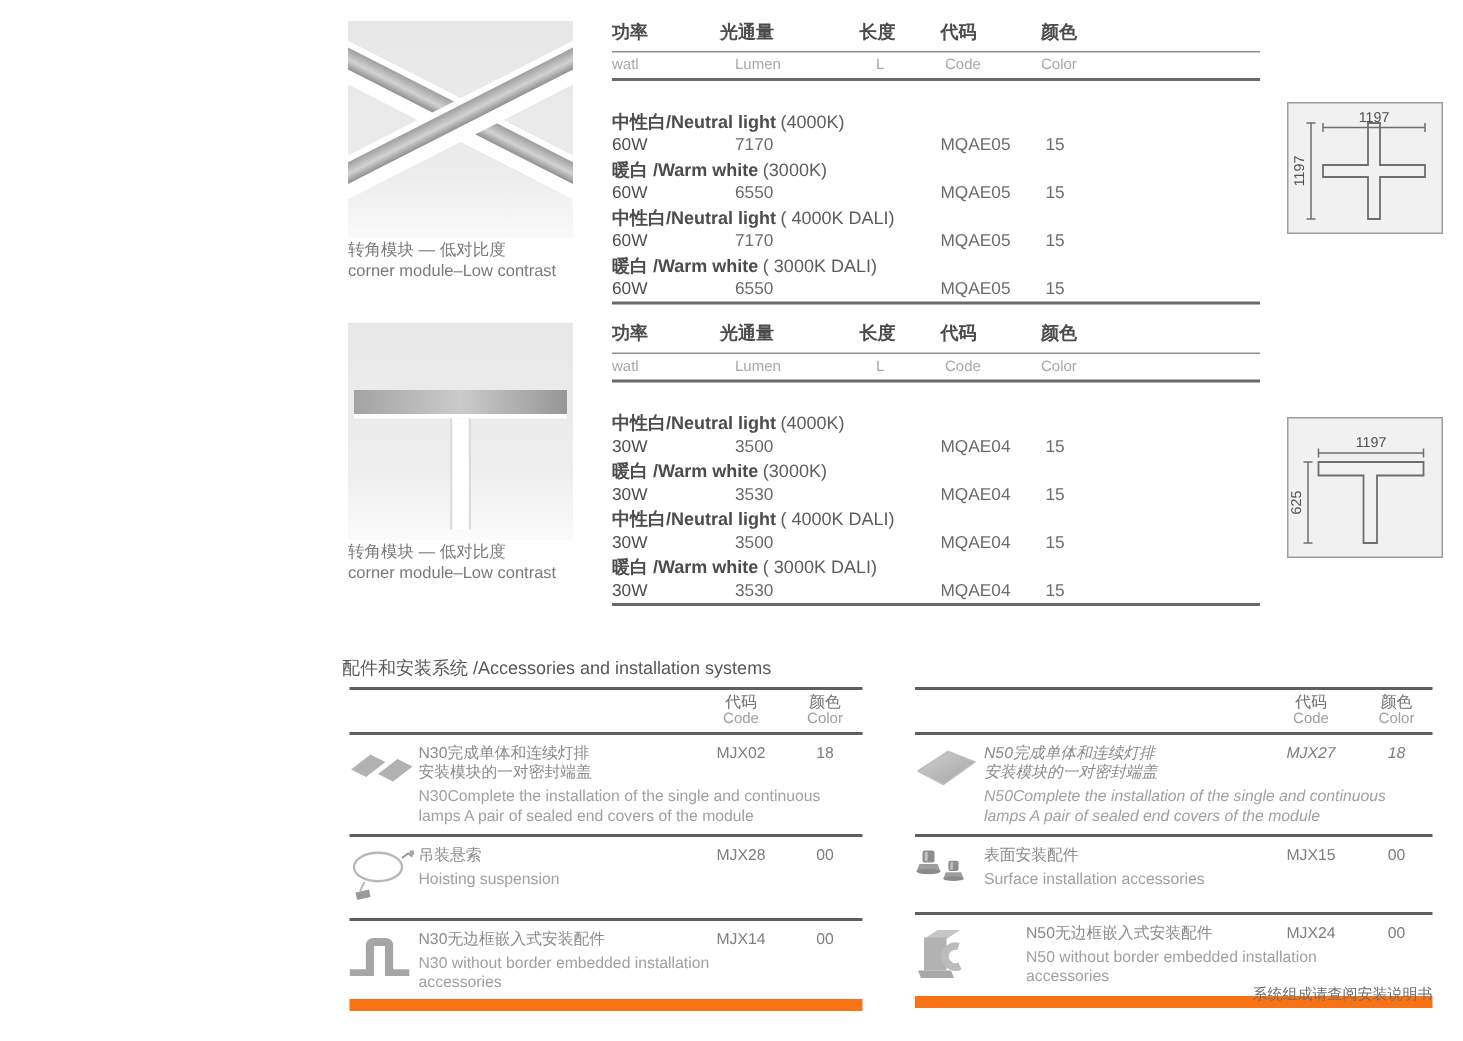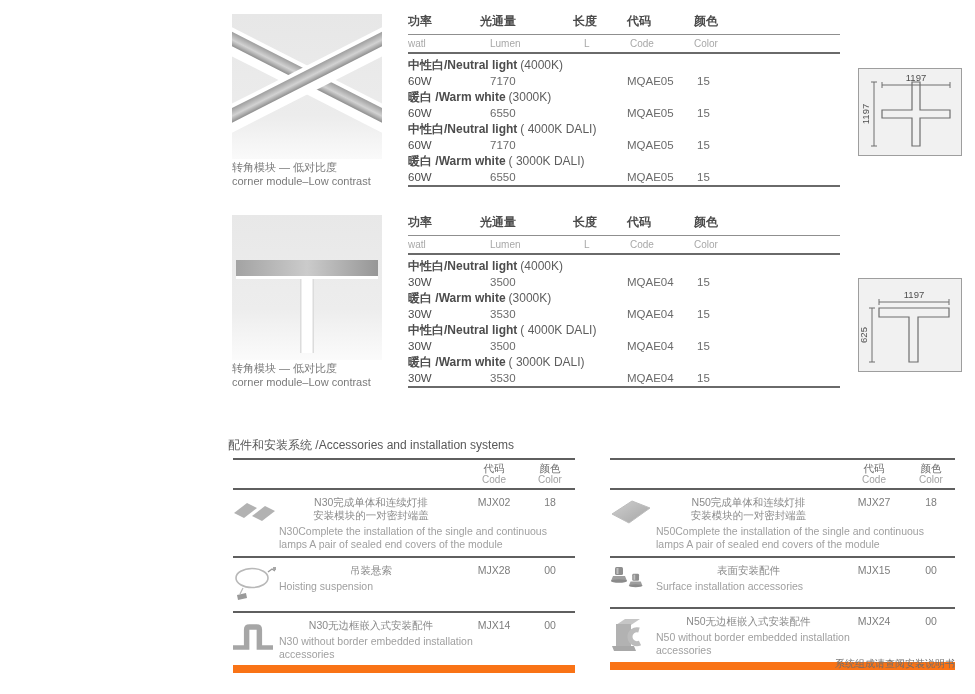--- a/index.html
+++ b/index.html
@@ -17,21 +17,21 @@
   .spec-head { display:grid; grid-template-columns:72px 90px 57px 67px 1fr; }
   .spec-head.zh { height:22px; align-items:end; padding-bottom:4px; }
   .spec-head.zh span { font-weight:bold; font-size:12px; color:#4c4c4c; }
   .spec-head.en { height:17px; align-items:center; }
   .spec-head.en span { font-size:10px; color:#a8a8a8; }
   .ind3 { padding-left:3px; }
   .ind10 { padding-left:10px; }
   .ind14 { padding-left:14px; }
   .rule-thin { border-top:1px solid #8f8f8f; }
   .rule-thick { border-top:2px solid #6a6a6a; }
-  .spec-body { padding-top:3px; }
+  .spec-body { padding-top:3px;margin-top:16px; }
   .group-label { height:16px; line-height:16px; font-size:12px; color:#4c4c4c; white-space:nowrap; }
   .group-label b { font-weight:bold; }
   .group-label .note { font-weight:normal; color:#5d5d5d; padding-left:3px; }
   .group-data { display:grid; grid-template-columns:72px 90px 57px 67px 1fr; height:16px; line-height:16px; font-size:11.5px; color:#6b6b6b; }
   .c-power { font-weight:normal; color:#4c4c4c; }
 
   
   .dim-diagram svg { display:block; }
   .dim-text { font-size:9.5px; fill:#4f4f4f; font-family:"Liberation Sans", sans-serif; }
 
@@ -39,21 +39,21 @@
   .acc-title { font-size:12px; color:#585858; }
   .acc-table { border-top:2px solid #5f5f5f; }
   .acc-head { display:grid; height:30px; align-items:center; border-bottom:2px solid #5f5f5f; }
   .acc-head .hcell { text-align:center; font-size:10.5px; color:#6e6e6e; line-height:12px; }
   .acc-head .hcell .en { color:#a0a0a0; font-size:10px; }
   .acc-row { display:grid; padding:6px 0 5px 0; border-bottom:2px solid #5f5f5f; }
   .acc-row:last-child { border-bottom:8px solid #f97316; }
   .acc-icon-cell { padding-top:2px; }
   .acc-content {}
   .acc-top { display:grid; }
-  .acc-zh { font-size:10.5px; line-height:13px; color:#8a8a8a;text-align:center; }
+  .acc-zh { font-size:10.5px; line-height:13px; color:#8a8a8a; }
   .acc-zh div:empty { display:none; }
   .acc-code, .acc-color { font-size:10.5px; color:#7d7d7d; text-align:center; line-height:13px; }
   .acc-en { font-size:10.5px; line-height:12.5px; color:#a0a0a0; padding-top:3px; padding-right:2px; }
   .grid-left  { grid-template-columns:46px 1fr; }
   .grid-right { grid-template-columns:46px 1fr; }
   .top-left  { grid-template-columns:1fr 62px 50px; }
   .top-right { grid-template-columns:1fr 66px 48px; }
   .head-left  { grid-template-columns:46px 1fr 62px 50px; }
   .head-right { grid-template-columns:46px 1fr 66px 48px; }
 
@@ -347,21 +347,21 @@
     <span class="hcell">
       <div>代码</div>
       <div class="en">Code</div>
     </span>
     <span class="hcell">
       <div>颜色</div>
       <div class="en">Color</div>
     </span>
   </div>
 
-  <div class="acc-row grid-right" style="min-height:68px;">
+  <div class="acc-row grid-right" style="min-height:68px;font-style:italic;">
     <div class="acc-icon-cell">
       <svg width="42" height="28" viewBox="0 0 42 28">
         <defs>
           <linearGradient id="cover1" x1="0" y1="0" x2="1" y2="1">
             <stop offset="0" stop-color="#cfcfcf"></stop>
               <stop offset="1" stop-color="#a5a5a5"></stop>
           </linearGradient>
         </defs>
         <polygon points="2,16 22,3 40,10 19,25" fill="url(#cover1)" stroke="#bdbdbd" stroke-linejoin="round"></polygon>
       </svg>
@@ -402,21 +402,21 @@
           <div>表面安装配件</div>
 
         </div>
         <div class="acc-code">MJX15</div>
         <div class="acc-color">00</div>
       </div>
       <div class="acc-en">Surface installation accessories</div>
     </div>
   </div>
 
-  <div class="acc-row grid-right" style="min-height:51px;">
+  <div class="acc-row grid-right" style="min-height:51px;gap:28px;">
     <div class="acc-icon-cell">
       <svg width="40" height="36" viewBox="0 0 40 36">
         <polygon points="6,8 15,2 30,2 21,8" fill="#c6c6c6"></polygon>
         <rect x="6" y="7" width="15" height="22" fill="#b2b2b2"></rect>
         <path d="M29 13 a7 7 0 1 0 1 13" stroke="#bcbcbc" stroke-width="5" fill="none"></path>
         <polygon points="2,29 24,29 26,34 4,34" fill="#a8a8a8"></polygon>
       </svg>
     </div>
     <div class="acc-content">
       <div class="acc-top top-right">

